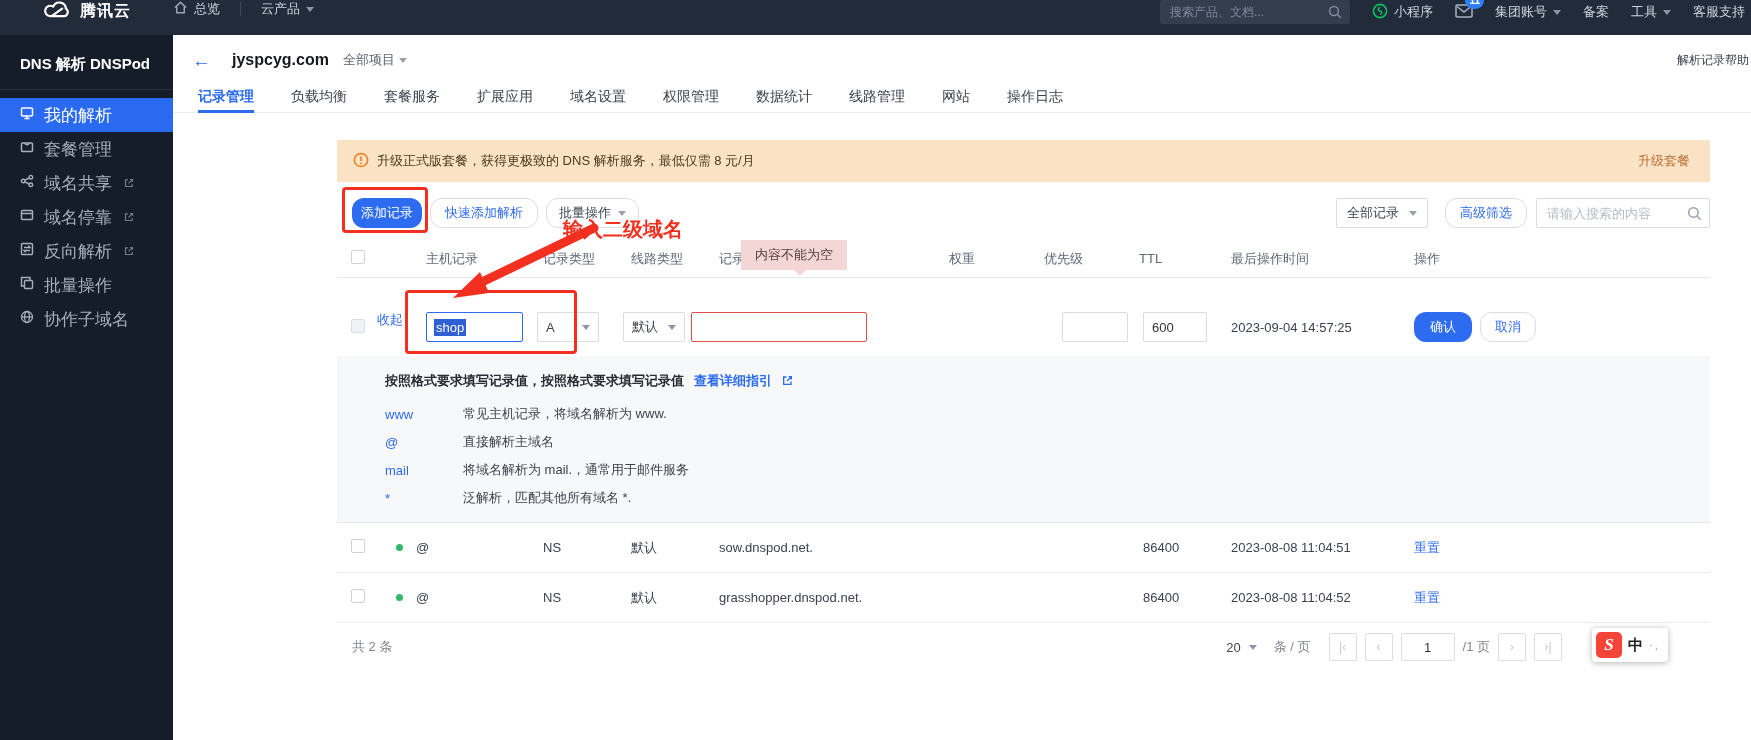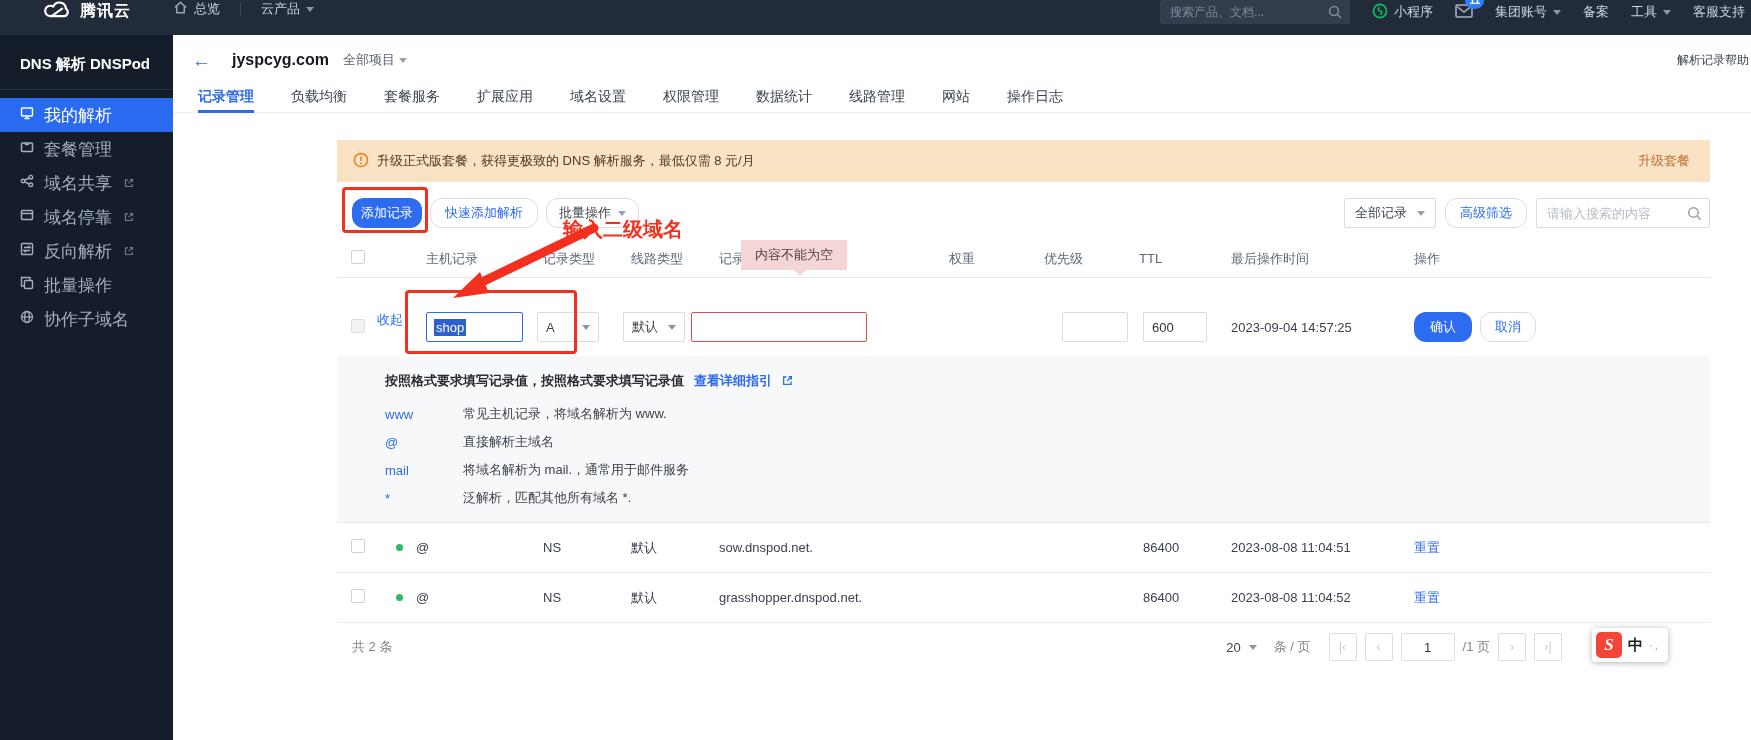--- a/index.html
+++ b/index.html
@@ -331,21 +331,21 @@
       <div class="btn btn-plain-blue">快速添加解析</div>
       <div class="btn btn-plain">
         <span>批量操作</span>
         <span class="caret"></span>
       </div>
       <div class="toolbar-right">
         <div class="select">
           <span>全部记录</span>
           <span class="caret"></span>
         </div>
-        <div class="btn btn-plain-blue" style="margin-left:0;">高级筛选</div>
+        <div class="btn btn-plain-blue" style="margin-left:8px;">高级筛选</div>
         <div class="search-box">
           <input class="search-input" placeholder="请输入搜索的内容" style="">
           <svg width="15" height="15" viewBox="0 0 14 14">
               <circle cx="6" cy="6" r="4.4" stroke="#98a0ad" fill="none" stroke-width="1.4"></circle>
               <path d="M9.4 9.4 L12.8 12.8" stroke="#98a0ad" stroke-width="1.4"></path>
             </svg>
         </div>
       </div>
     </div>
 

